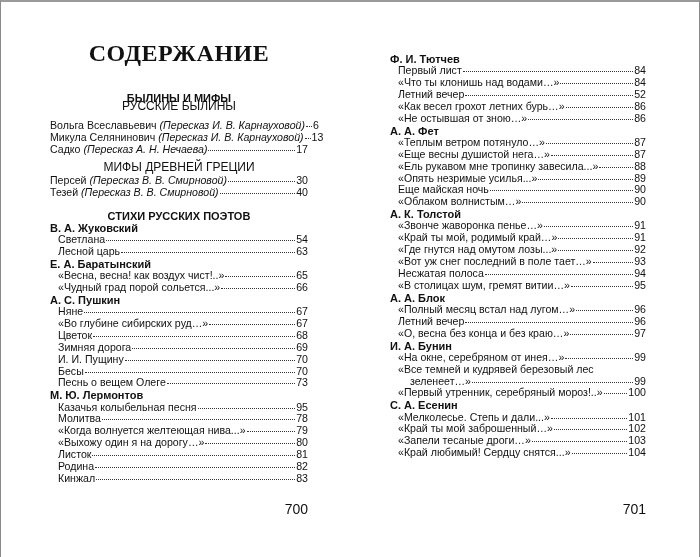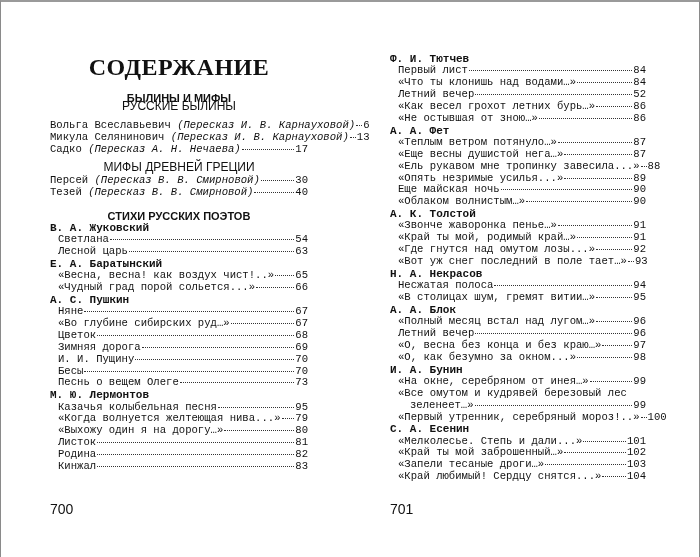--- a/index.html
+++ b/index.html
@@ -11,43 +11,43 @@
     position: absolute; left: 0; top: 0; width: 698px; height: 555px;
     border: 1px solid #8a8a8a; border-top: 2px solid #9a9a9a; border-bottom: 2px solid #8a8a8a;
     background: #fff;
   }
   .page { position: absolute; top: 0; height: 557px; }
   .page-left { left: 50px; width: 258px; }
   .page-right { left: 390px; width: 256px; }
 
   .toc-title {
     font-family: "Liberation Serif", serif; font-size: 24px; text-align: center;
-    letter-spacing: 0.5px; margin: 0; position: absolute; top: 54px; left: 0; width: 100%;
+    letter-spacing: 0.5px; margin: 0; position: absolute; top: 40px; left: 0; width: 100%;
   }
   .sec-head {
     font-weight: bold; font-size: 11px; text-align: center; position: absolute; left: 0; width: 100%;
   }
   .sub-head { font-size: 12px; text-align: center; position: absolute; left: 0; width: 100%; }
-  .list { position: absolute; left: 0; width: 100%; font-family: Liberation Mono, monospace; }
+  .list { position: absolute; left: 0; width: 100%; }
   .row {
     display: flex; align-items: baseline; font-size: 10.6px; line-height: 11.9px; height: 11.9px; white-space: nowrap;
   }
   .row.indent { padding-left: 8px; }
   .row .lbl { flex: 0 0 auto; }
   .row .lbl i { font-style: italic; }
   .row .dots {
     flex: 1 1 auto; overflow: hidden; margin: 0 1px;
     border-bottom: 1.3px dotted #333; height: 0; position: relative; top: -2px; min-width: 6px;
   }
   .row .pg { flex: 0 0 auto; text-align: right; }
   .author { font-weight: bold; font-size: 11px; line-height: 12px; height: 12.2px; }
   .row.cont { padding-left: 20px; justify-content: space-between; }
   .row.wrap-first .dots { visibility: hidden; }
   .page-num {
-    position: absolute; font-size: 14px; text-align: left; width: 100%; left: 0; top: 501px;
+    position: absolute; font-size: 14px; text-align: right; width: 100%; left: 0; top: 501px;
   }
 </style>
 </head>
 <body>
 
 <div class="frame"></div>
 
 <div class="page page-left">
   <h1 class="toc-title">СОДЕРЖАНИЕ</h1>
 
@@ -151,20 +151,25 @@
         <span class="pg">73</span>
       </div>
 
     <div class="author">М. Ю. Лермонтов</div>
     <div class="row indent">
         <span class="lbl">Казачья колыбельная песня</span>
         <span class="dots"></span>
         <span class="pg">95</span>
       </div>
     <div class="row indent">
+        <span class="lbl">Молитва</span>
+        <span class="dots"></span>
+        <span class="pg">78</span>
+      </div>
+    <div class="row indent">
         <span class="lbl">«Когда волнуется желтеющая нива...»</span>
         <span class="dots"></span>
         <span class="pg">79</span>
       </div>
     <div class="row indent">
         <span class="lbl">«Выхожу один я на дорогу…»</span>
         <span class="dots"></span>
         <span class="pg">80</span>
       </div>
     <div class="row indent">
@@ -263,21 +268,20 @@
         <span class="lbl">«Где гнутся над омутом лозы...»</span>
         <span class="dots"></span>
         <span class="pg">92</span>
       </div>
     <div class="row indent">
         <span class="lbl">«Вот уж снег последний в поле тает…»</span>
         <span class="dots"></span>
         <span class="pg">93</span>
       </div>
 
-    <div class="author">Н. А. Некрасов</div>
     <div class="row indent">
         <span class="lbl">Несжатая полоса</span>
         <span class="dots"></span>
         <span class="pg">94</span>
       </div>
     <div class="row indent">
         <span class="lbl">«В столицах шум, гремят витии…»</span>
         <span class="dots"></span>
         <span class="pg">95</span>
       </div>
@@ -291,34 +295,29 @@
     <div class="row indent">
         <span class="lbl">Летний вечер</span>
         <span class="dots"></span>
         <span class="pg">96</span>
       </div>
     <div class="row indent">
         <span class="lbl">«О, весна без конца и без краю…»</span>
         <span class="dots"></span>
         <span class="pg">97</span>
       </div>
-    <div class="row indent">
-        <span class="lbl">«О, как безумно за окном...»</span>
-        <span class="dots"></span>
-        <span class="pg">98</span>
-      </div>
 
     <div class="author">И. А. Бунин</div>
     <div class="row indent">
         <span class="lbl">«На окне, серебряном от инея…»</span>
         <span class="dots"></span>
         <span class="pg">99</span>
       </div>
     <div class="row indent wrap-first">
-        <span class="lbl">«Все омутом и кудрявей березовый лес</span>
+        <span class="lbl">«Все темней и кудрявей березовый лес</span>
         <span class="dots"></span>
       </div>
     <div class="row cont">
         <span class="lbl">зеленеет…»</span>
         <span class="dots"></span>
         <span class="pg">99</span>
       </div>
     <div class="row indent">
         <span class="lbl">«Первый утренник, серебряный мороз!..»</span>
         <span class="dots"></span>

